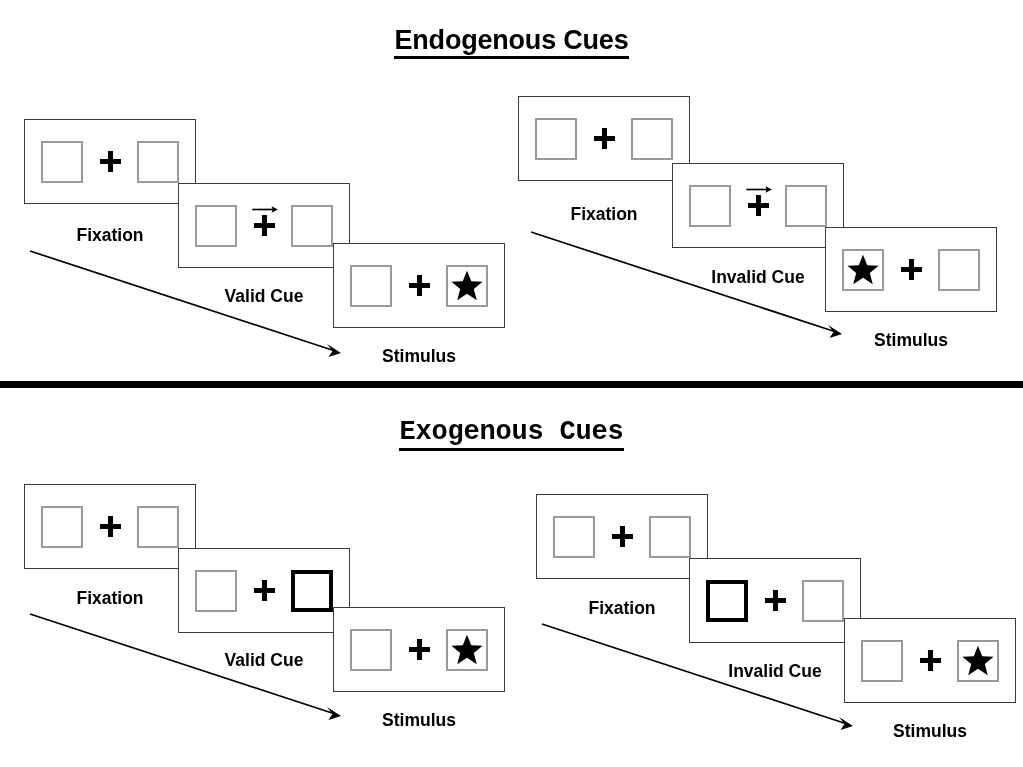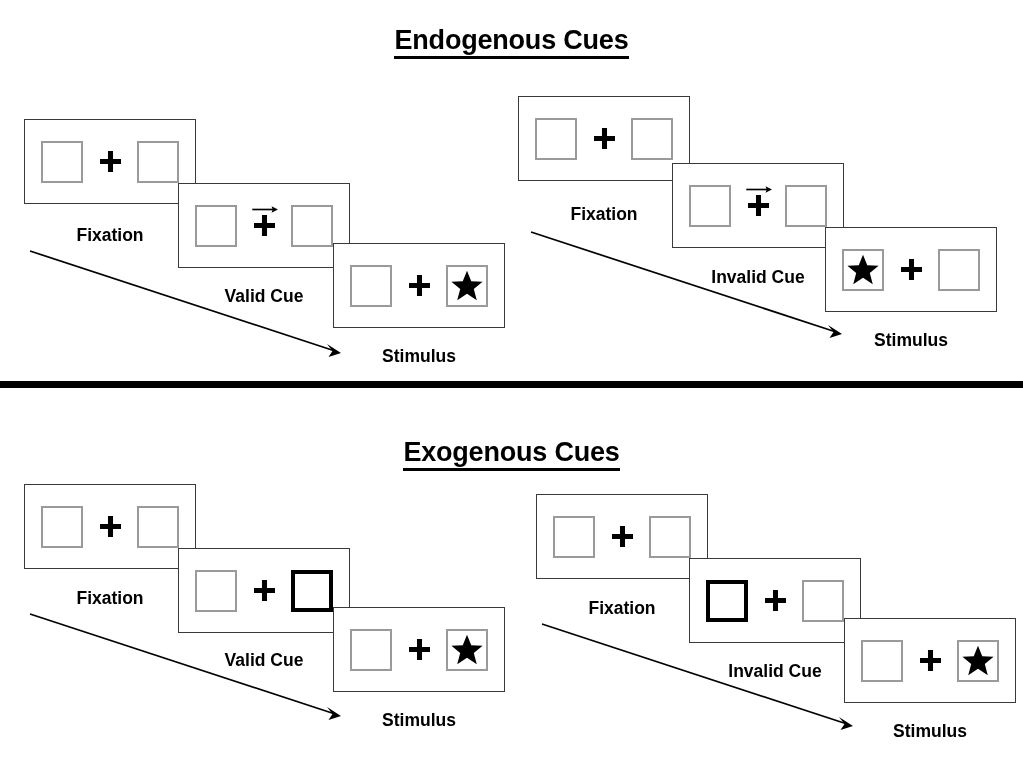--- a/index.html
+++ b/index.html
@@ -219,21 +219,21 @@
     <div class="panel-label" style="left:825px; top:322px; width:172px;">Stimulus</div>
 
     <svg class="time-arrow" style="left:529px; top:228px; width:320px; height:115px;" viewBox="0 0 320 115">
       <line x1="2" y1="4" x2="307" y2="104" stroke="#000" stroke-width="1.7"></line>
       <path d="M313 106 L299 97 L304.5 104 L300.5 110 Z" fill="#000"></path>
     </svg>
   </div>
 
   <div class="divider" style="top:381px;"></div>
 
-  <div class="section-title" style="top:437px;">
+  <div class="section-title" style="top:417px;font-family:Liberation Mono, monospace;">
     <span>Exogenous Cues</span>
   </div>
 
   <div class="sequence">
 
     <div class="panel" style="left:24px; top:484px; width:172px; height:85px;">
       <div class="panel-inner">
         <div class="box"></div>
         <div class="plus-wrap">
           <svg class="plus-glyph" viewBox="0 0 20 20">

